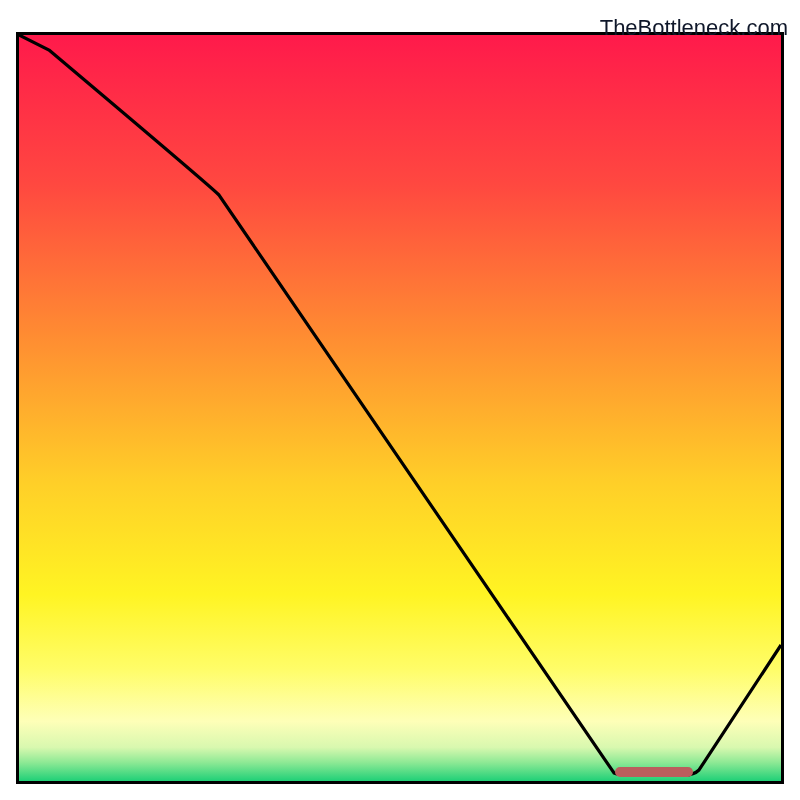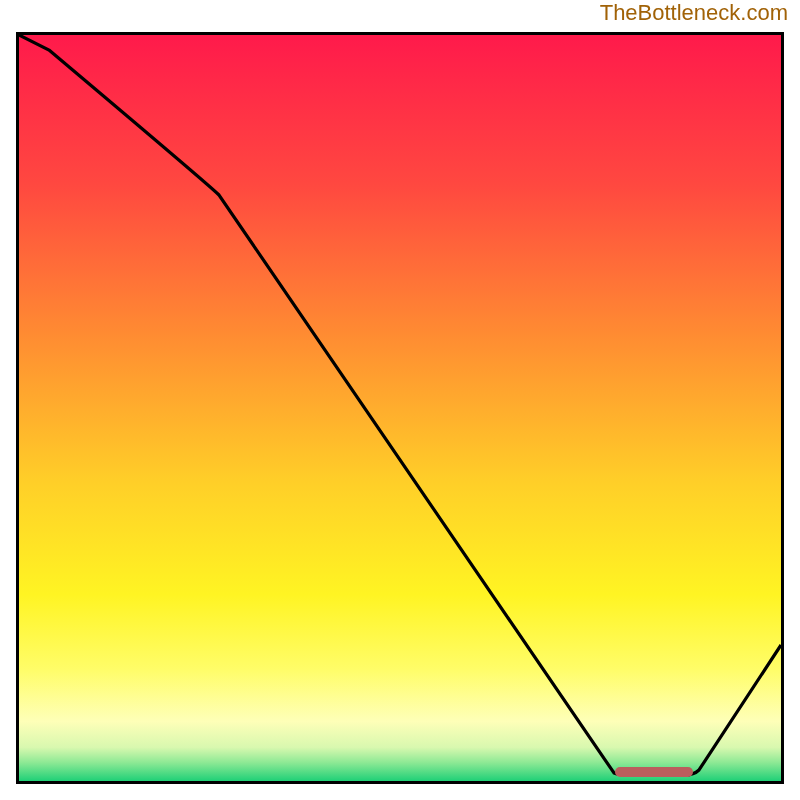--- a/index.html
+++ b/index.html
@@ -10,23 +10,23 @@
     position: relative;
     font-family: Arial, sans-serif;
   }
   .container {
     width: 800px;
     height: 800px;
     position: relative;
   }
   .watermark {
     position: absolute;
-    top: 0;
+    top: 15px;
     right: 12px;
-    color: #a16207;
+    color: #0f172a;
     font-size: 22px;
     font-weight: 500;
     z-index: 10;
   }
   .plot-area {
     position: absolute;
     left: 16px;
     top: 32px;
     width: 768px;
     height: 752px;

